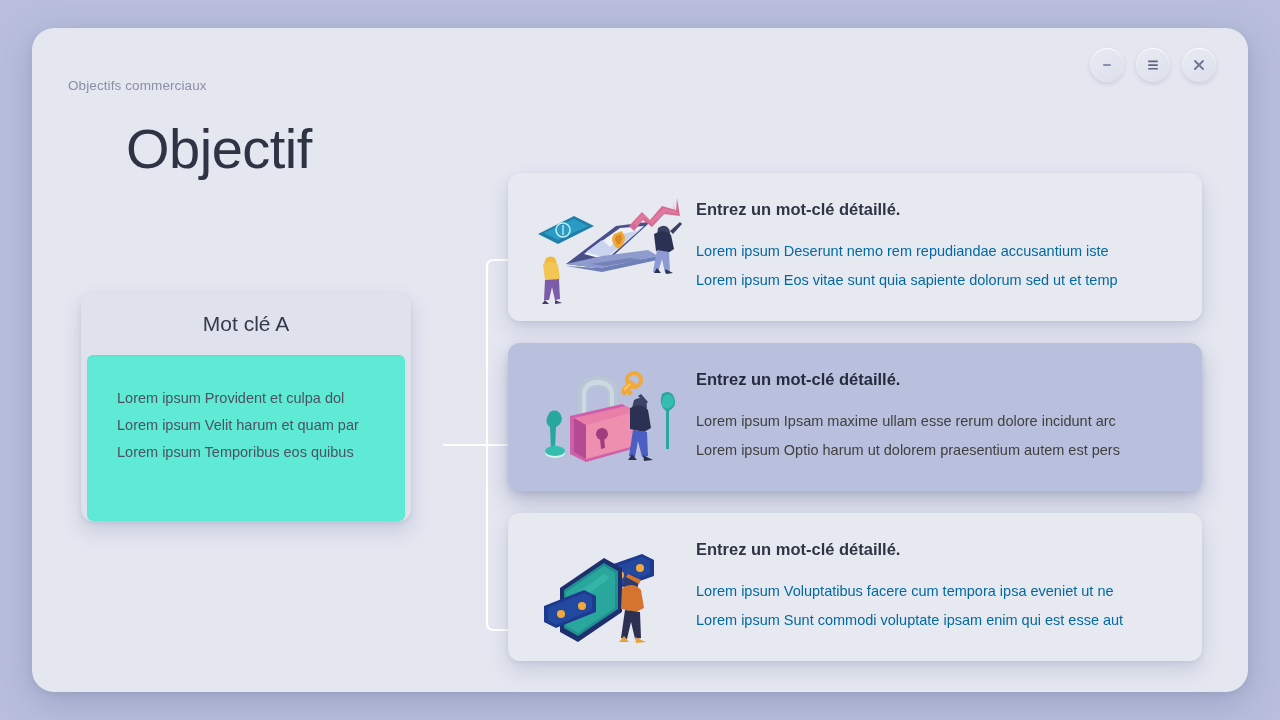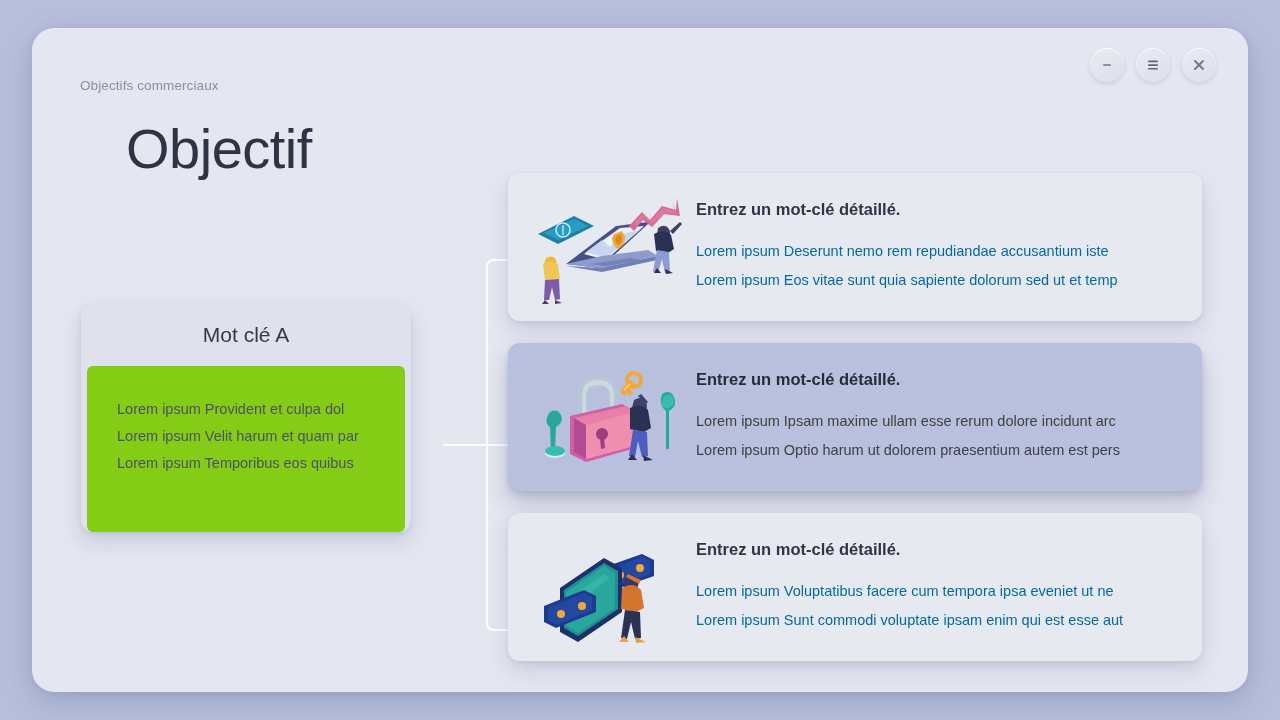--- a/index.html
+++ b/index.html
@@ -49,21 +49,21 @@
     display: flex;
     align-items: center;
     justify-content: center;
     cursor: pointer;
   }
   .ctrl-btn svg { display: block; }
 
   
   .eyebrow {
     position: absolute;
-    left: 48px;
+    left: 36px;
     top: 50px;
     font-size: 13.5px;
     color: #8b8fa6;
     letter-spacing: 0.1px;
   }
   .page-title {
     position: absolute;
     left: 46px;
     top: 90px;
     font-size: 56px;
@@ -81,21 +81,21 @@
     top: 180px;
     width: 180px;
     height: 460px;
     pointer-events: none;
   }
 
   
   .keyword-card {
     position: absolute;
     left: 49px;
-    top: 276px;
+    top: 265px;
     width: 330px;
     height: 228px;
     border-radius: 12px;
     background: #dfe1ec;
     box-shadow: 0 10px 20px rgba(100,108,148,0.22),
                 0 2px 5px rgba(100,108,148,0.13);
     overflow: hidden;
   }
   .keyword-head {
     height: 62px;
@@ -105,21 +105,21 @@
     background: #dfe1ec;
   }
   .keyword-head-title {
     font-size: 21px;
     color: #343a4c;
     font-weight: 400;
   }
   .keyword-body {
     height: 166px;
     margin: 0 6px 6px 6px;
-    background: #84cc16;
+    background: #5eead4;
     border-radius: 6px;
     padding: 30px 0 4px 30px;
     box-shadow: inset 0 1px 2px rgba(120,128,165,0.10);
   }
   .keyword-line {
     font-size: 14.5px;
     color: #4c5263;
     line-height: 27px;
     white-space: nowrap;
   }

